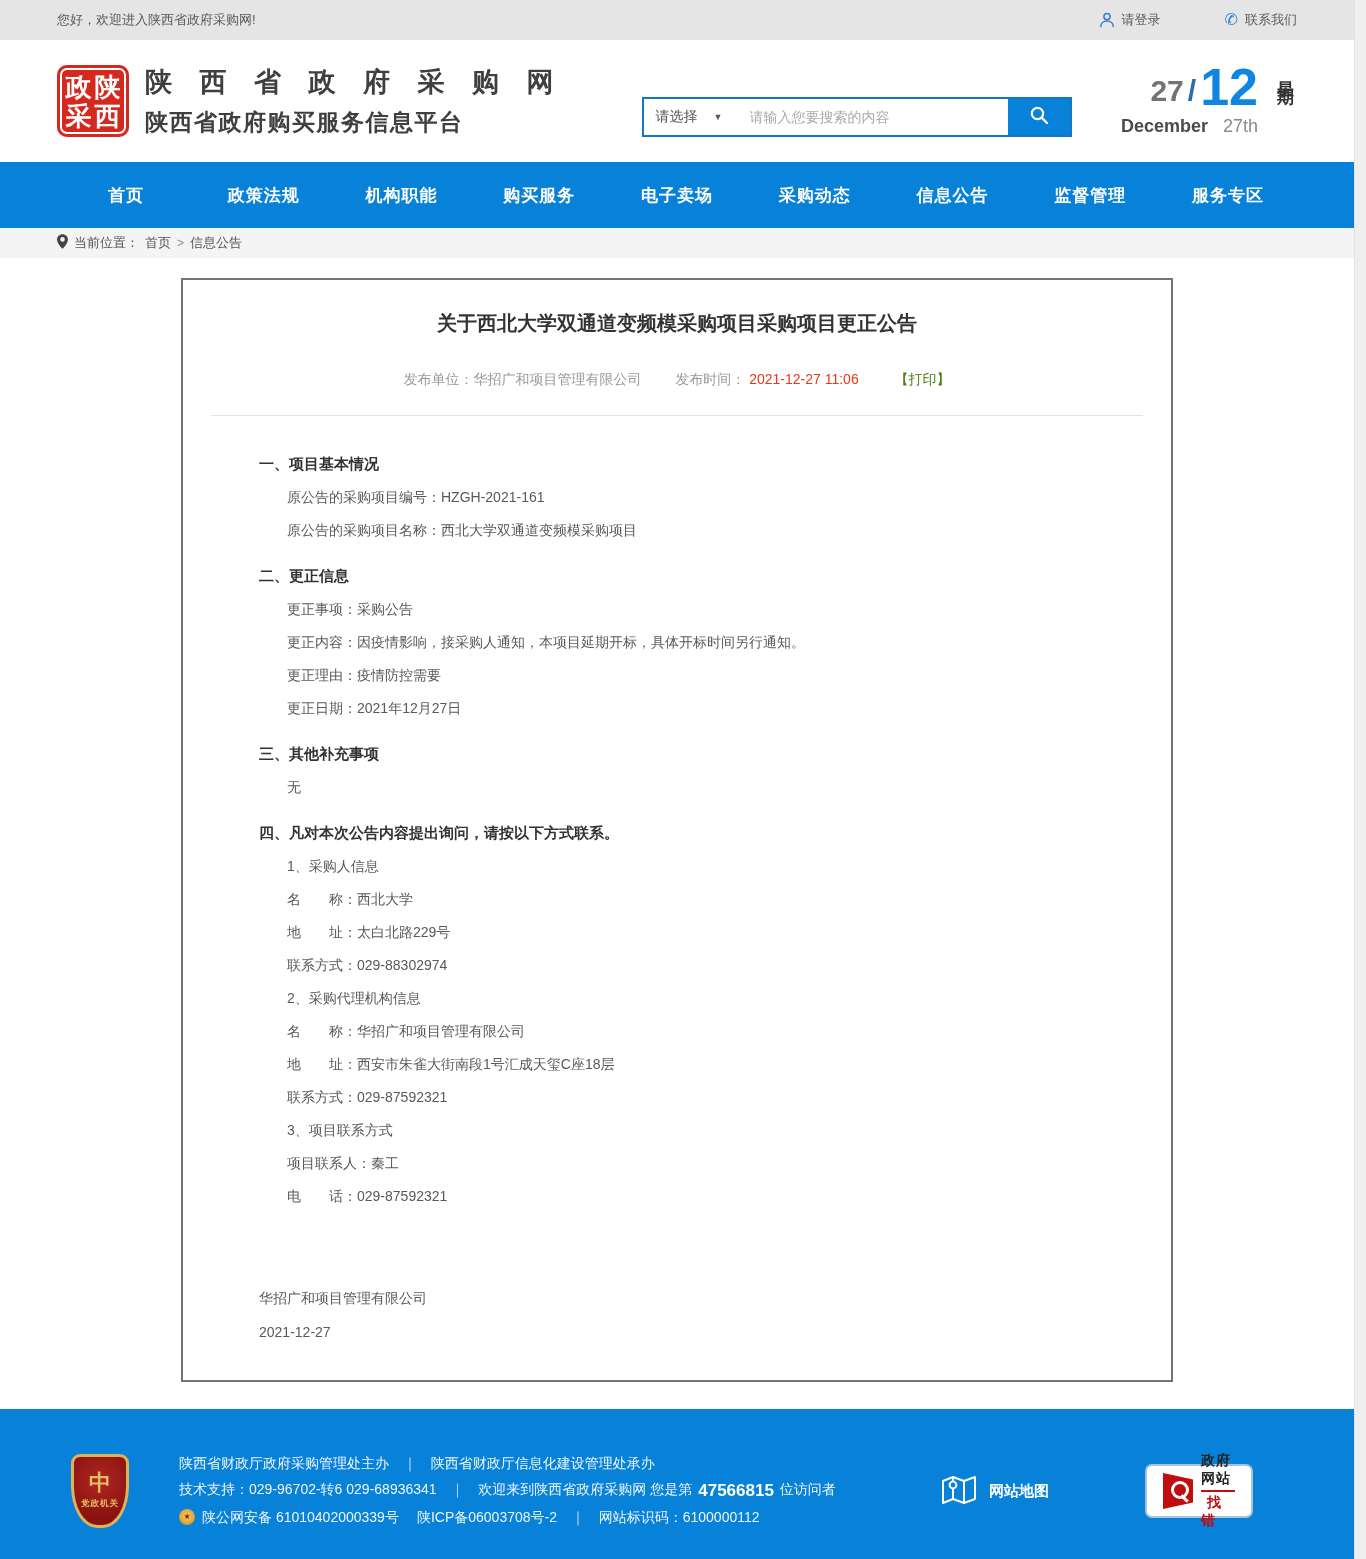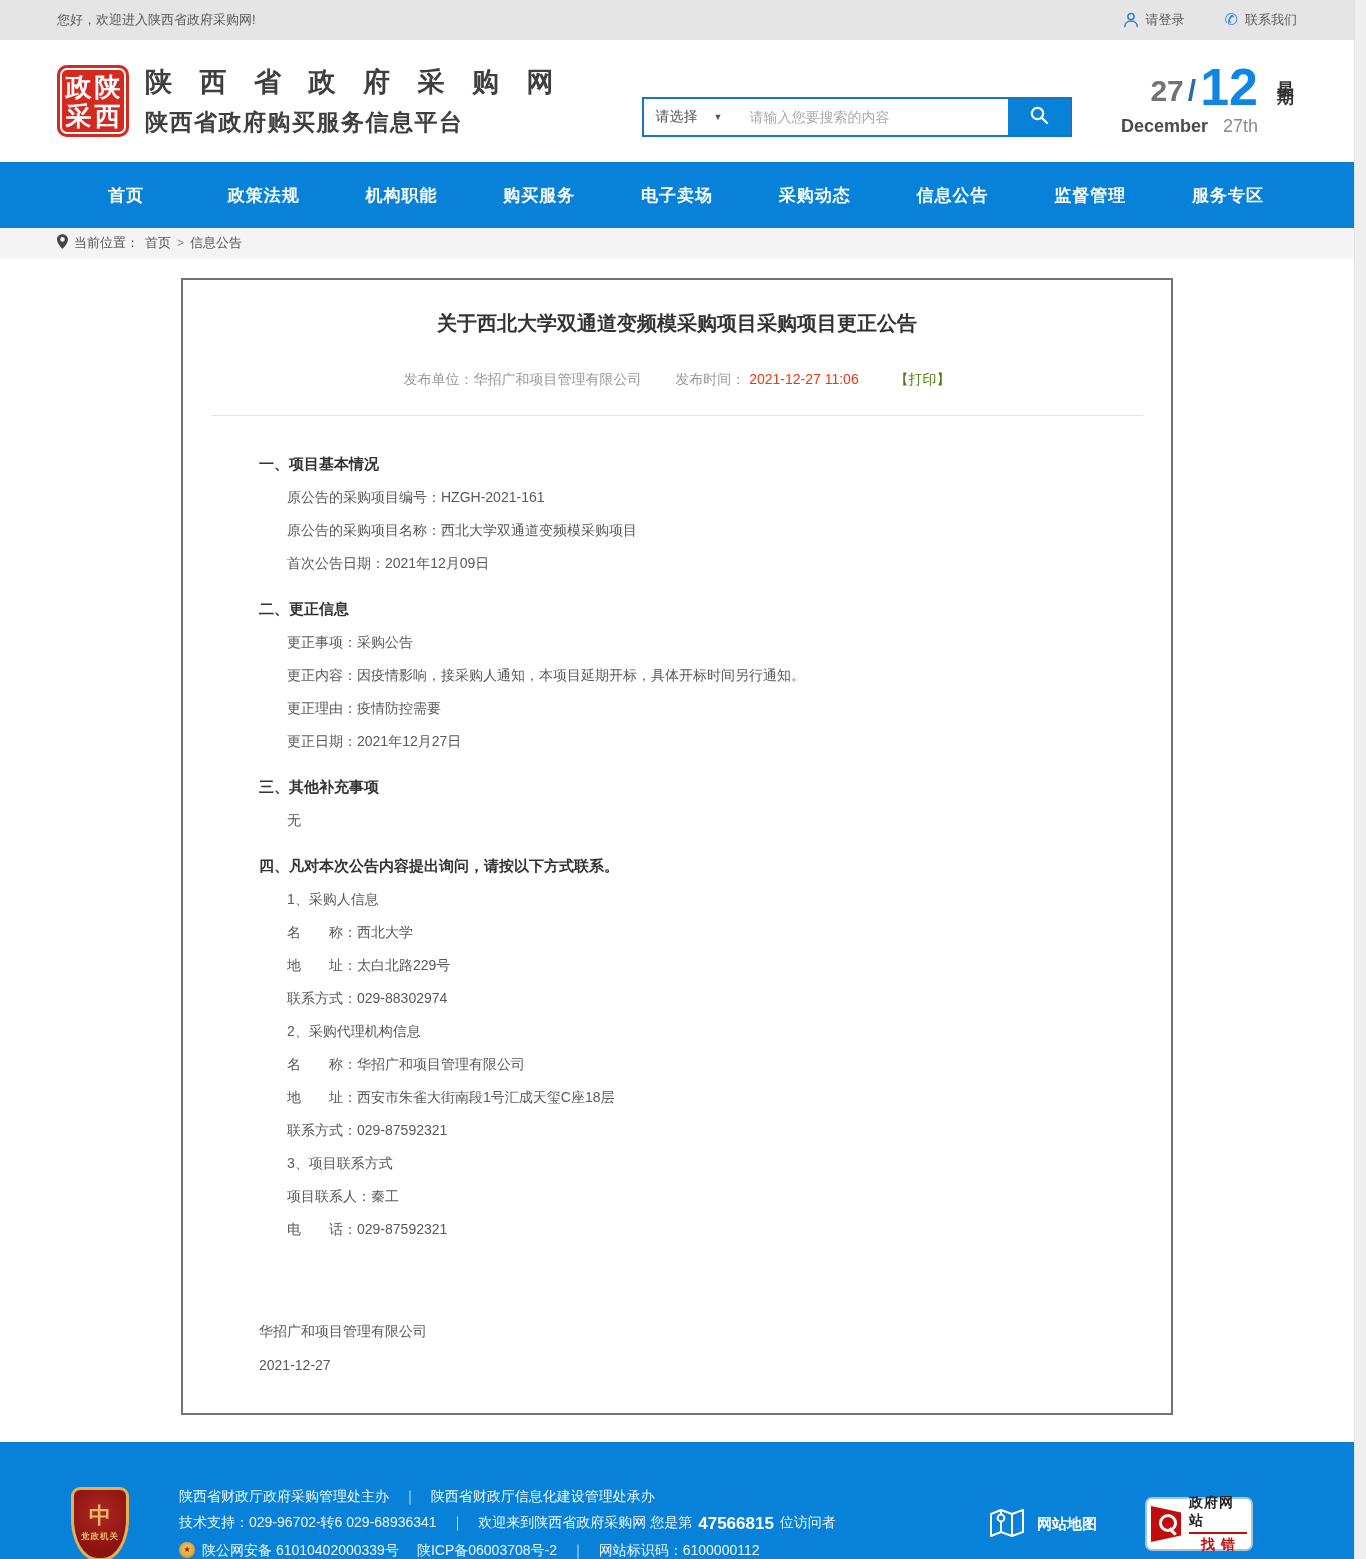--- a/index.html
+++ b/index.html
@@ -7,21 +7,21 @@
   body {
     font-family:"Liberation Sans","DejaVu Sans",sans-serif;
     background:#ffffff; color:#333; overflow:hidden; position:relative;
   }
   .page { width:1354px; }
   .inner { width:1240px; margin:0 auto; }
 
   
   .topbar { height:40px; background:#e5e5e5; border-bottom:1px solid #e7e7e7; }
   .topbar .inner { display:flex; justify-content:space-between; align-items:center; height:100%; font-size:13px; color:#595959; }
-  .topbar-right { display:flex; align-items:center; gap:40px; }
+  .topbar-right { display:flex; align-items:center; gap:64px; }
   .top-link { display:flex; align-items:center; gap:7px; cursor:pointer; color:#595959; }
   .top-link .ic { color:#2b7fd0; font-size:16px; line-height:1; }
   .person-icon svg { display:block; }
 
   
   .header { height:122px; background:#fff; }
   .header .inner { display:flex; align-items:center; height:100%; }
   .logo {
     width:72px; height:72px; background:#d5281e; border-radius:10px;
     display:grid; grid-template-columns:1fr 1fr; grid-template-rows:1fr 1fr;
@@ -93,21 +93,21 @@
   .visitor-count { font-size:17px; font-weight:bold; color:#ffffff; margin:0 6px; }
   .police-icon {
     width:16px; height:16px; border-radius:50%; margin-right:7px; flex:0 0 auto;
     background:radial-gradient(circle at 50% 45%, #f3d26b 0%, #e0a93c 55%, #b97b1e 100%);
     display:flex; align-items:center; justify-content:center; font-size:8px; color:#a11; line-height:1;
   }
   .footer-right { position:absolute; right:44px; top:50%; transform:translateY(-50%); display:flex; align-items:center; gap:48px; }
   .sitemap { display:flex; align-items:center; gap:12px; color:#fff; font-size:15px; font-weight:bold; cursor:pointer; }
   .find-error {
     width:108px; height:54px; background:#fff; border:2px solid #a9c4da; border-radius:7px;
-    display:flex; align-items:center; justify-content:center; gap:8px; cursor:pointer; padding:4px;
+    display:flex; align-items:center; justify-content:center; gap:8px; cursor:pointer; padding:16px;margin-left:48px;
   }
   .fe-flag { width:30px; height:36px; background:#c00d0d; clip-path:polygon(0 0, 100% 18%, 100% 82%, 0 100%); position:relative; flex:0 0 auto; }
   .fe-flag::before { content:""; position:absolute; left:8px; top:8px; width:12px; height:12px; border:3px solid #fff; border-radius:50%; }
   .fe-flag::after { content:""; position:absolute; left:20px; top:21px; width:3px; height:9px; background:#fff; transform:rotate(-45deg); }
   .fe-text { display:flex; flex-direction:column; align-items:center; }
   .fe-line1 { color:#222; font-weight:bold; font-size:14px; letter-spacing:1px; border-bottom:2px solid #c00d0d; padding-bottom:2px; }
   .fe-line2 { color:#c00d0d; font-weight:bold; font-size:14px; letter-spacing:6px; margin-top:2px; text-indent:6px; }
 
   
   .scroll-strip { position:fixed; top:0; right:0; width:12px; height:100%; background:#efeff0; border-left:1px solid #e3e3e3; }
@@ -219,21 +219,20 @@
       <span class="meta-time-label">发布时间：</span>
       <span class="meta-time">2021-12-27 11:06</span>
       <span class="meta-print">【打印】</span>
     </div>
     <div class="article-divider"></div>
     <div class="sections">
         <div class="section">
           <div class="sec-heading">一、项目基本情况</div>
           <div class="sec-line">原公告的采购项目编号：HZGH-2021-161</div>
           <div class="sec-line">原公告的采购项目名称：西北大学双通道变频模采购项目</div>
-          <div class="sec-line">首次公告日期：2021年12月09日</div>
         </div>
         <div class="section">
           <div class="sec-heading">二、更正信息</div>
           <div class="sec-line">更正事项：采购公告</div>
           <div class="sec-line">更正内容：因疫情影响，接采购人通知，本项目延期开标，具体开标时间另行通知。</div>
           <div class="sec-line">更正理由：疫情防控需要</div>
           <div class="sec-line">更正日期：2021年12月27日</div>
         </div>
         <div class="section">
           <div class="sec-heading">三、其他补充事项</div>

